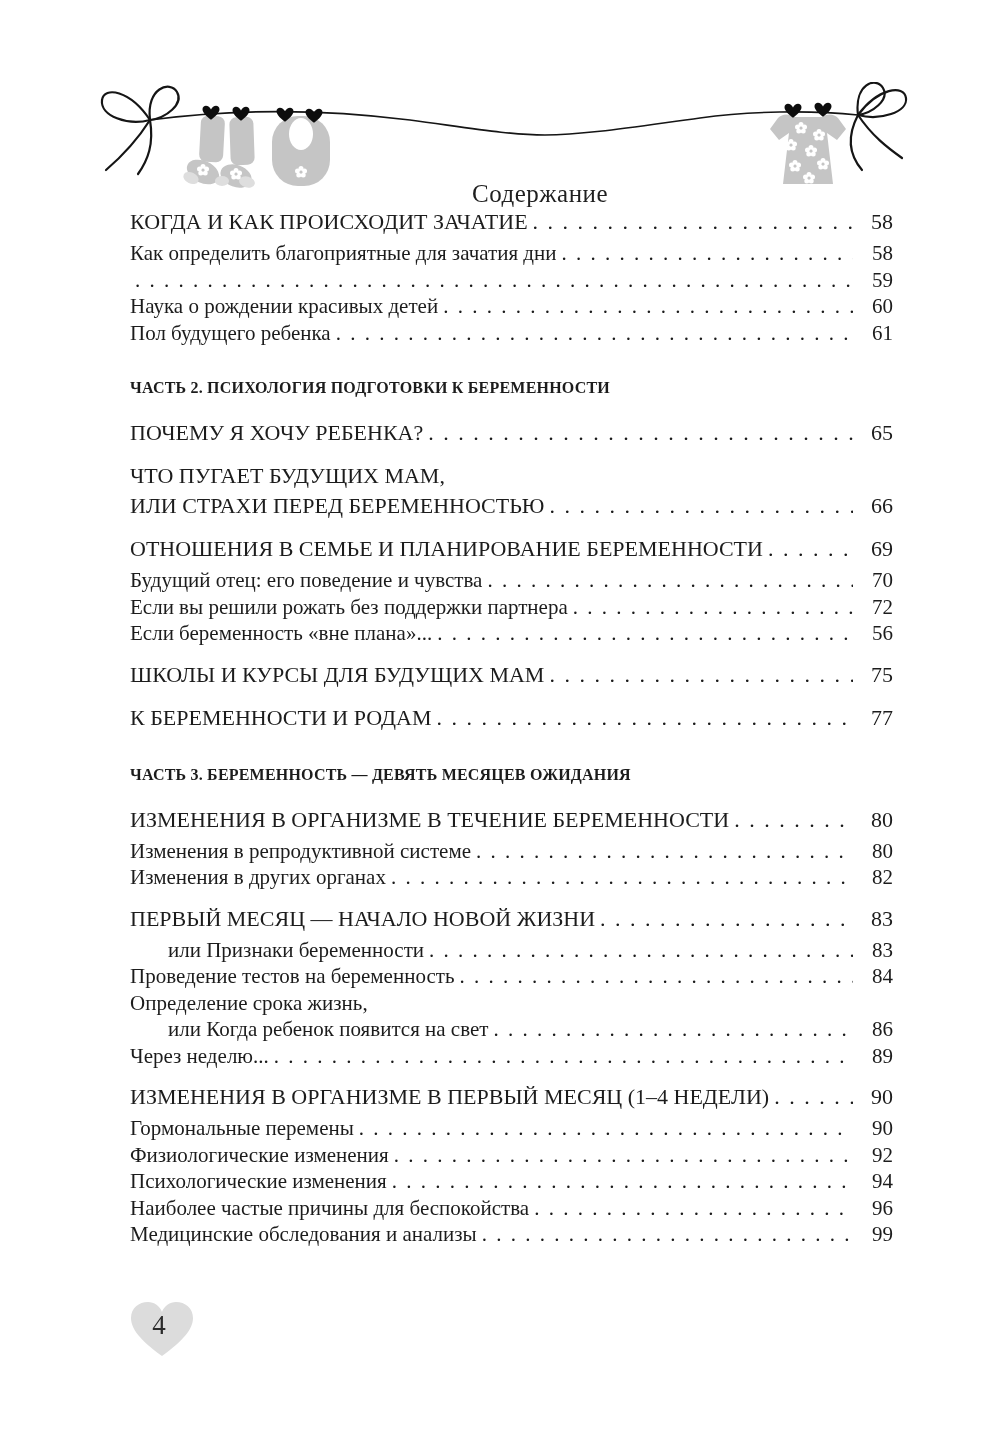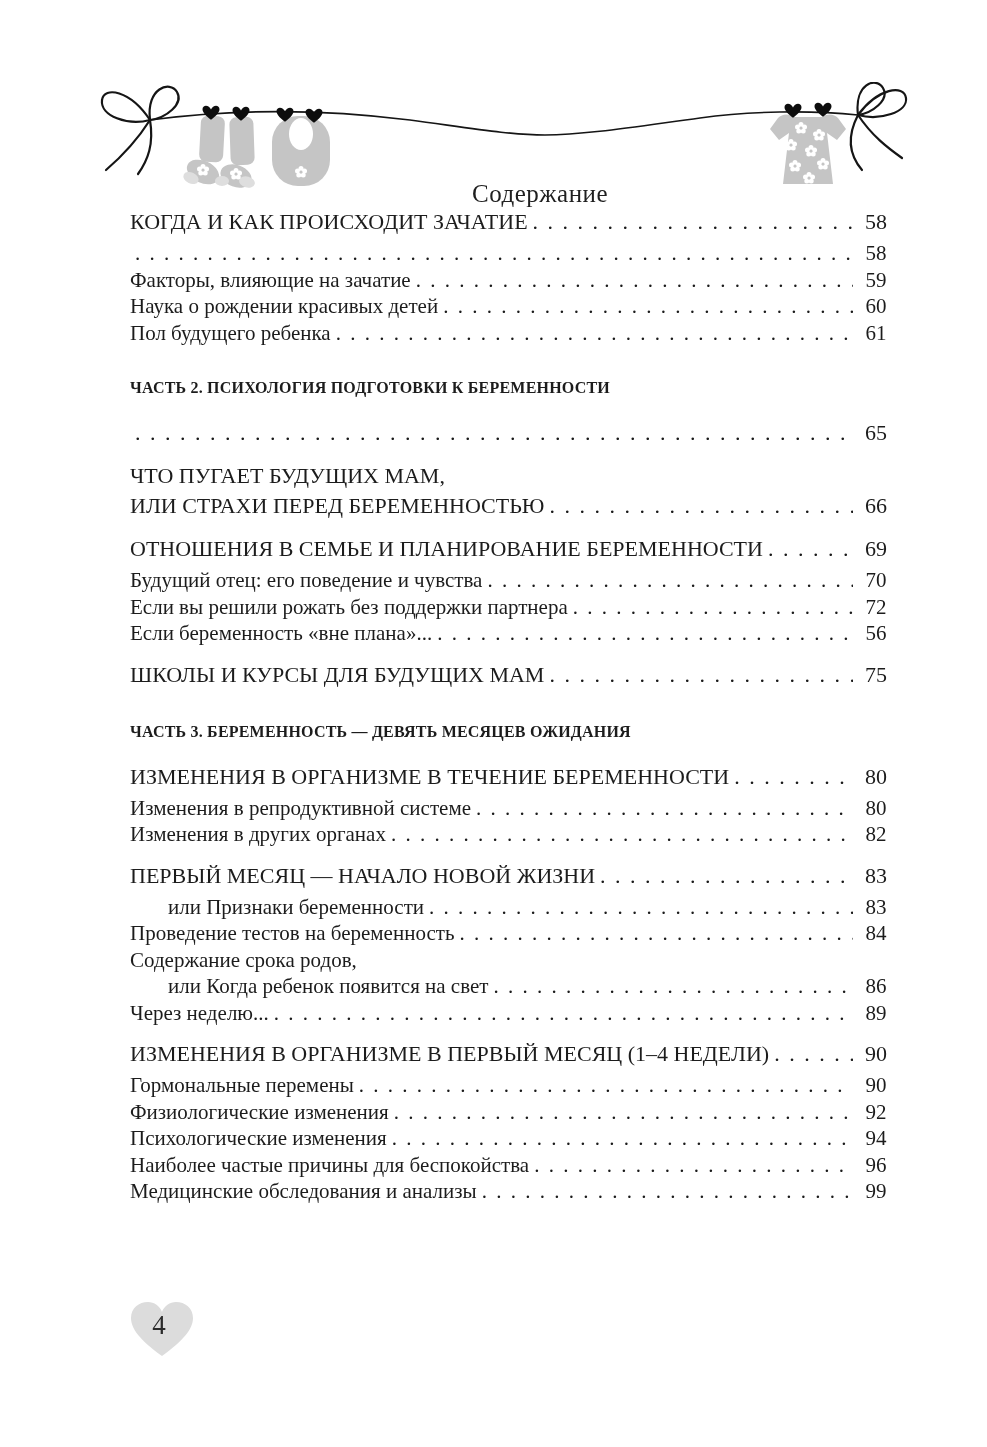--- a/index.html
+++ b/index.html
@@ -25,21 +25,21 @@
   .line{display:flex;align-items:baseline;font-size:21px;line-height:26.5px;white-space:nowrap;}
   .entry.chapter .line{font-size:22px;line-height:30px;}
   .entry.part .line{font-size:16px;line-height:30px;font-weight:bold;letter-spacing:.2px;}
   .line .txt{flex:0 0 auto;}
   .line.indent .txt{padding-left:38px;}
   .leader{flex:1 1 auto;overflow:hidden;white-space:nowrap;margin:0 6px 0 5px;color:#1b1b1b;}
   .leader::after{
     letter-spacing:2px;
     content:". . . . . . . . . . . . . . . . . . . . . . . . . . . . . . . . . . . . . . . . . . . . . . . . . . . . . . . . . . . . . . . . . . . . . . . . . . . .";
   }
-  .pg{flex:0 0 auto;min-width:34px;text-align:center;}
+  .pg{flex:0 0 auto;min-width:34px;text-align:right;}
   
   .folio{position:absolute;left:126px;top:1298px;width:72px;height:64px;}
   .folio svg{position:absolute;left:0;top:0;}
   .folio .num{
     position:absolute;left:0;top:12px;width:66px;text-align:center;
     font-size:27px;color:#2b2b2b;
   }
 </style>
 </head>
 <body>
@@ -120,27 +120,27 @@
   <main class="content">
       <div class="entry chapter">
         <div class="line">
           <span class="txt">КОГДА И КАК ПРОИСХОДИТ ЗАЧАТИЕ</span>
           <span class="leader"></span>
           <span class="pg">58</span>
         </div>
       </div>
       <div class="entry sub">
         <div class="line">
+          <span class="txt">Как определить благоприятные для зачатия дни</span>
           <span class="leader"></span>
           <span class="pg">58</span>
         </div>
       </div>
       <div class="entry sub">
         <div class="line">
-          <span class="txt">Факторы, влияющие на зачатие</span>
           <span class="leader"></span>
           <span class="pg">59</span>
         </div>
       </div>
       <div class="entry sub">
         <div class="line">
           <span class="txt">Наука о рождении красивых детей</span>
           <span class="leader"></span>
           <span class="pg">60</span>
         </div>
@@ -152,20 +152,21 @@
           <span class="pg">61</span>
         </div>
       </div>
       <div class="entry part">
         <div class="line">
           <span class="txt">ЧАСТЬ 2. ПСИХОЛОГИЯ ПОДГОТОВКИ К БЕРЕМЕННОСТИ</span>
         </div>
       </div>
       <div class="entry chapter">
         <div class="line">
+          <span class="txt">ПОЧЕМУ Я ХОЧУ РЕБЕНКА?</span>
           <span class="leader"></span>
           <span class="pg">65</span>
         </div>
       </div>
       <div class="entry chapter">
         <div class="line">
           <span class="txt">ЧТО ПУГАЕТ БУДУЩИХ МАМ,</span>
         </div>
         <div class="line">
           <span class="txt">ИЛИ СТРАХИ ПЕРЕД БЕРЕМЕННОСТЬЮ</span>
@@ -202,20 +203,25 @@
         </div>
       </div>
       <div class="entry chapter">
         <div class="line">
           <span class="txt">ШКОЛЫ И КУРСЫ ДЛЯ БУДУЩИХ МАМ</span>
           <span class="leader"></span>
           <span class="pg">75</span>
         </div>
       </div>
       <div class="entry chapter">
+        <div class="line">
+          <span class="txt">К БЕРЕМЕННОСТИ И РОДАМ</span>
+          <span class="leader"></span>
+          <span class="pg">77</span>
+        </div>
       </div>
       <div class="entry part">
         <div class="line">
           <span class="txt">ЧАСТЬ 3. БЕРЕМЕННОСТЬ — ДЕВЯТЬ МЕСЯЦЕВ ОЖИДАНИЯ</span>
         </div>
       </div>
       <div class="entry chapter">
         <div class="line">
           <span class="txt">ИЗМЕНЕНИЯ В ОРГАНИЗМЕ В ТЕЧЕНИЕ БЕРЕМЕННОСТИ</span>
           <span class="leader"></span>
@@ -252,21 +258,21 @@
       </div>
       <div class="entry sub">
         <div class="line">
           <span class="txt">Проведение тестов на беременность</span>
           <span class="leader"></span>
           <span class="pg">84</span>
         </div>
       </div>
       <div class="entry sub">
         <div class="line">
-          <span class="txt">Содержание срока родов,</span>
+          <span class="txt">Определение срока жизнь,</span>
         </div>
         <div class="line indent">
           <span class="txt">или Когда ребенок появится на свет</span>
           <span class="leader"></span>
           <span class="pg">86</span>
         </div>
       </div>
       <div class="entry sub">
         <div class="line">
           <span class="txt">Через неделю...</span>

